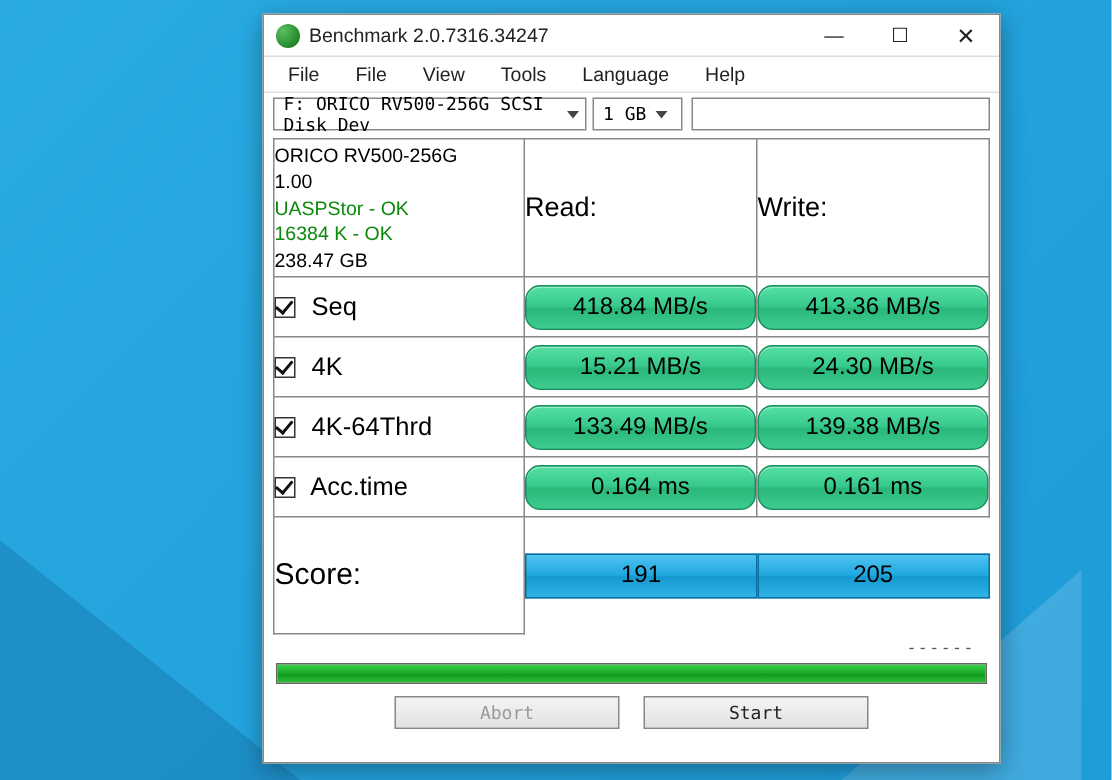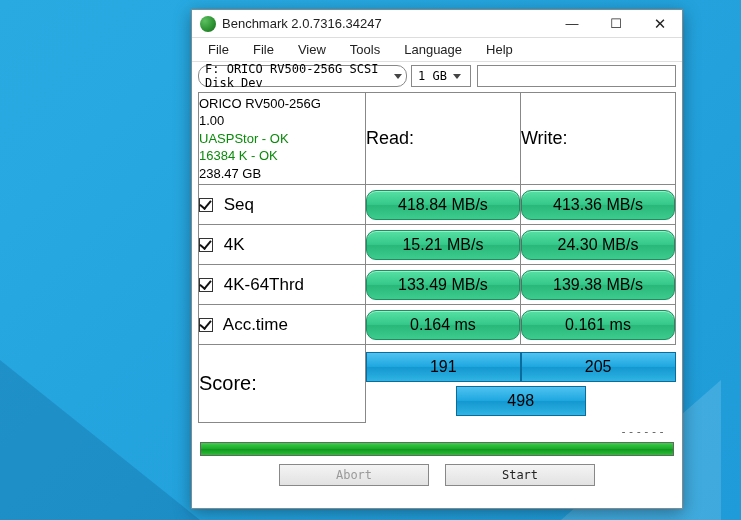--- a/index.html
+++ b/index.html
@@ -25,21 +25,20 @@
     bottom: 0; left: 0;
     width: 0; height: 0;
   }
   .window {
     position: absolute;
     left: 175px; top: 9px;
     width: 492px; height: 500px;
     background: #fff;
     border: 1px solid #888;
     box-shadow: 0 4px 16px rgba(0,0,0,0.35);
-    margin-left: 16px;
   }
   .titlebar {
     height: 28px;
     display: flex;
     align-items: center;
     border-bottom: 1px solid #ddd;
     background: #fff;
   }
   .title-icon {
     width: 16px; height: 16px;
@@ -71,21 +70,21 @@
   .dropdown {
     border: 1px solid #888;
     background: #fff;
     height: 22px;
     display: flex; align-items: center;
     padding: 0 4px 0 6px;
     font-size: 12px;
     font-family: "Consolas", monospace;
     position: relative;
   }
-  .dropdown.drive { flex: 1; border-radius: 10px; }
+  .dropdown.drive { flex: 1; }
   .dropdown.size { width: 60px; }
   .dd-arrow {
     margin-left: 6px;
     width: 0; height: 0;
     border-left: 4px solid transparent;
     border-right: 4px solid transparent;
     border-top: 5px solid #444;
   }
   .search-box {
     flex: 1;
@@ -329,27 +328,20 @@
           <table style="width:100%;border-collapse:collapse">
                 <tbody>
                   <tr>
             <td class="score-cell" style="border:none;width:50%">
               <div class="score-pill">191</div>
             </td>
             <td class="score-cell" style="border:none;width:50%">
               <div class="score-pill">205</div>
             </td>
           </tr>
-          <tr>
-                    <td colspan="2" style="border:none">
-            <div class="score-total-wrap">
-              <div class="score-pill score-total">498</div>
-            </div>
-          </td>
-                  </tr>
           </tbody>
               </table>
         </td>
       </tr>
     </tbody>
       </table>
 
     <div class="screenshot-link">------</div>
   </div>
 

